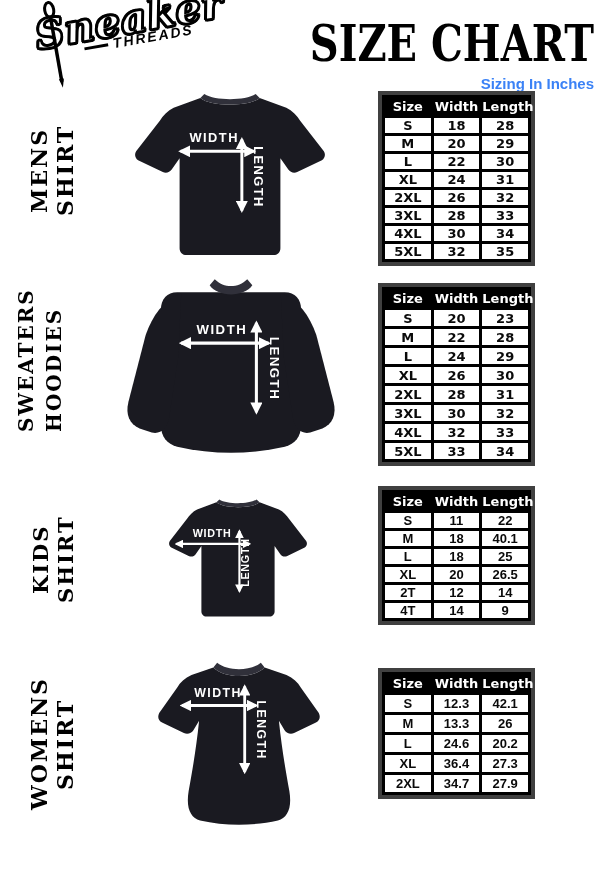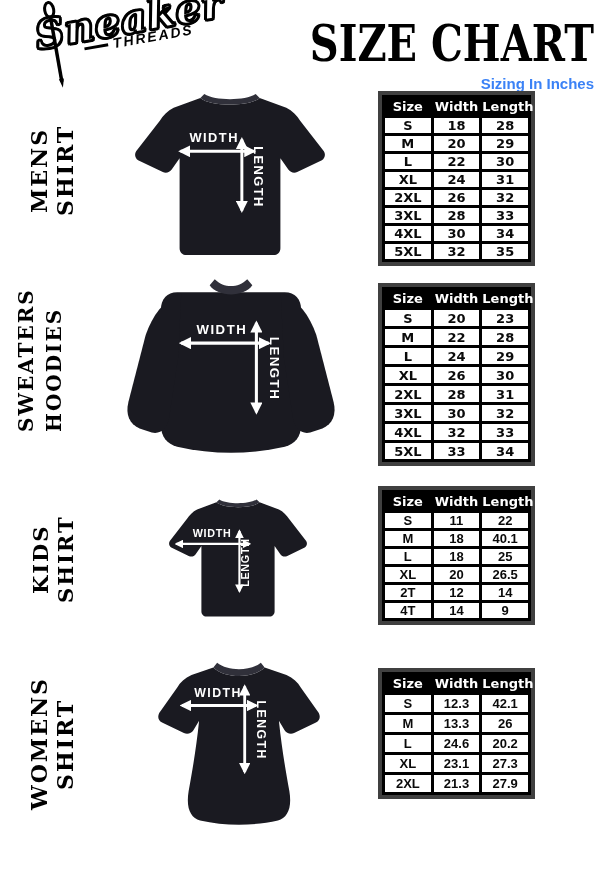--- a/index.html
+++ b/index.html
@@ -313,22 +313,22 @@
         <td>13.3</td>
         <td>26</td>
       </tr>
       <tr>
         <td>L</td>
         <td>24.6</td>
         <td>20.2</td>
       </tr>
       <tr>
         <td>XL</td>
-        <td>23.1</td>
+        <td>36.4</td>
         <td>27.3</td>
       </tr>
       <tr>
         <td>2XL</td>
-        <td>21.3</td>
+        <td>34.7</td>
         <td>27.9</td>
       </tr>
     </tbody>
 </table>
 
 </body></html>

